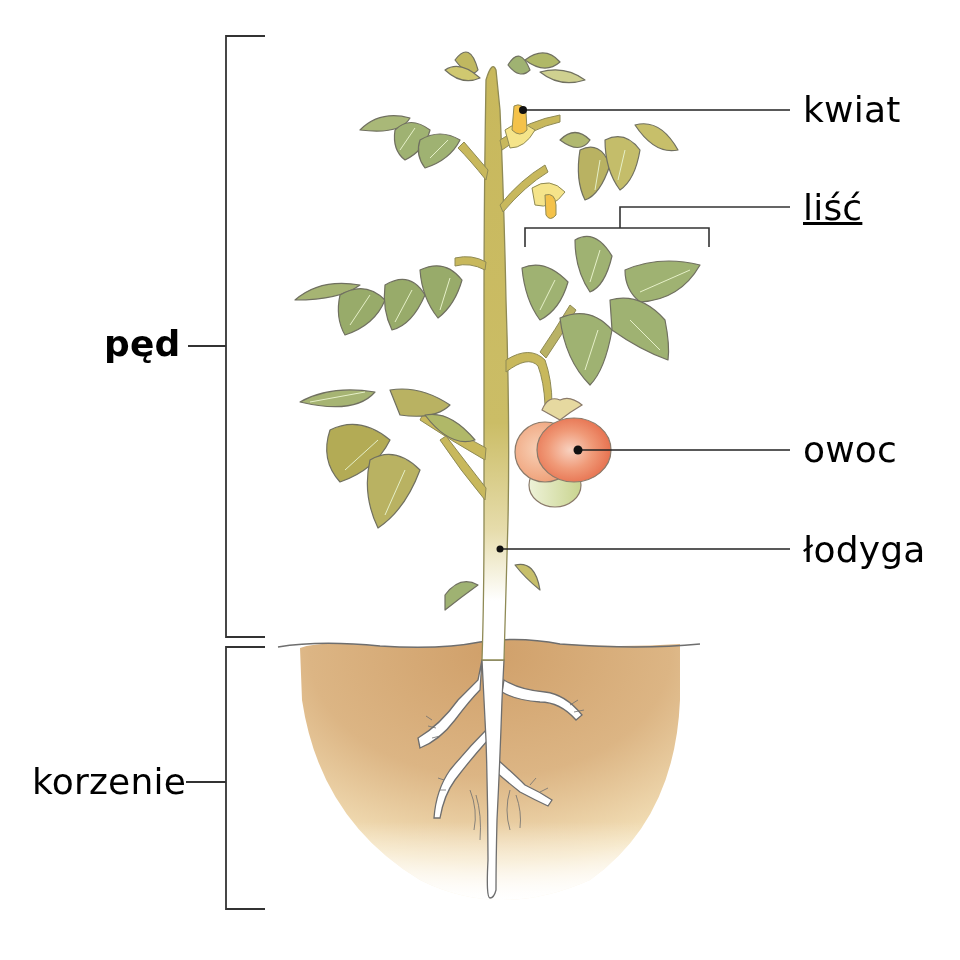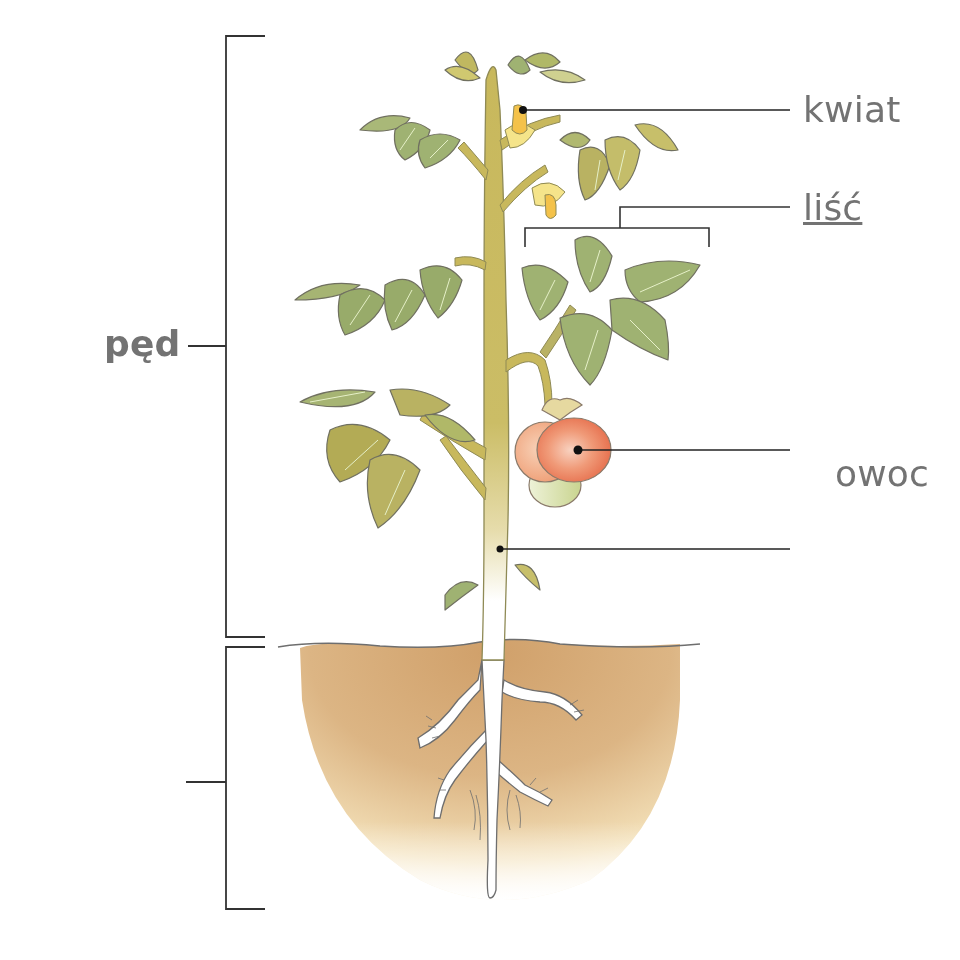--- a/index.html
+++ b/index.html
@@ -1,18 +1,18 @@
 <!DOCTYPE html>
 <html><head>
 <meta charset="utf-8">
 <style>
   html, body { margin:0; padding:0; background:#ffffff; }
   body { width:960px; height:960px; position:relative; overflow:hidden; font-family:"DejaVu Sans", sans-serif; }
   #stage { position:absolute; left:0; top:0; width:960px; height:960px; }
-  .label { position:absolute; font-size:36px; color:#737373; line-height:1; white-space:nowrap; letter-spacing:0.2px; }
+  .label { position:absolute; font-size:36px; color:#000000; line-height:1; white-space:nowrap; letter-spacing:0.2px; }
 </style>
 </head>
 <body>
 
 <div id="stage">
   <svg width="960" height="960" viewBox="0 0 960 960" xmlns="http://www.w3.org/2000/svg">
     <defs>
       <radialGradient id="soilGrad" cx="0.5" cy="0.05" r="0.95">
         <stop offset="0" stop-color="#d0a06a"></stop>
         <stop offset="0.5" stop-color="#dcb584"></stop>
@@ -177,15 +177,17 @@
     <g fill="#111111">
       <circle cx="523" cy="110" r="4"></circle>
       <circle cx="578" cy="450" r="4.5"></circle>
       <circle cx="500" cy="549" r="3.5"></circle>
     </g>
   </svg>
 
   
   <div class="label" style="left:803px; top:92px;">kwiat</div>
   <div class="label" style="left:803px; top:190px;text-decoration:underline;">liść</div>
-  <div class="label" style="left:835px; top:432px;margin-top:24px;">owoc</div>
+  <div class="label" style="left:803px; top:432px;">owoc</div>
+  <div class="label" style="left:803px; top:532px;">łodyga</div>
   <div class="label" style="left:104px; top:326px;font-weight:bold;">pęd</div>
+  <div class="label" style="left:32px; top:764px;">korzenie</div>
 </div>
 
 </body></html>

